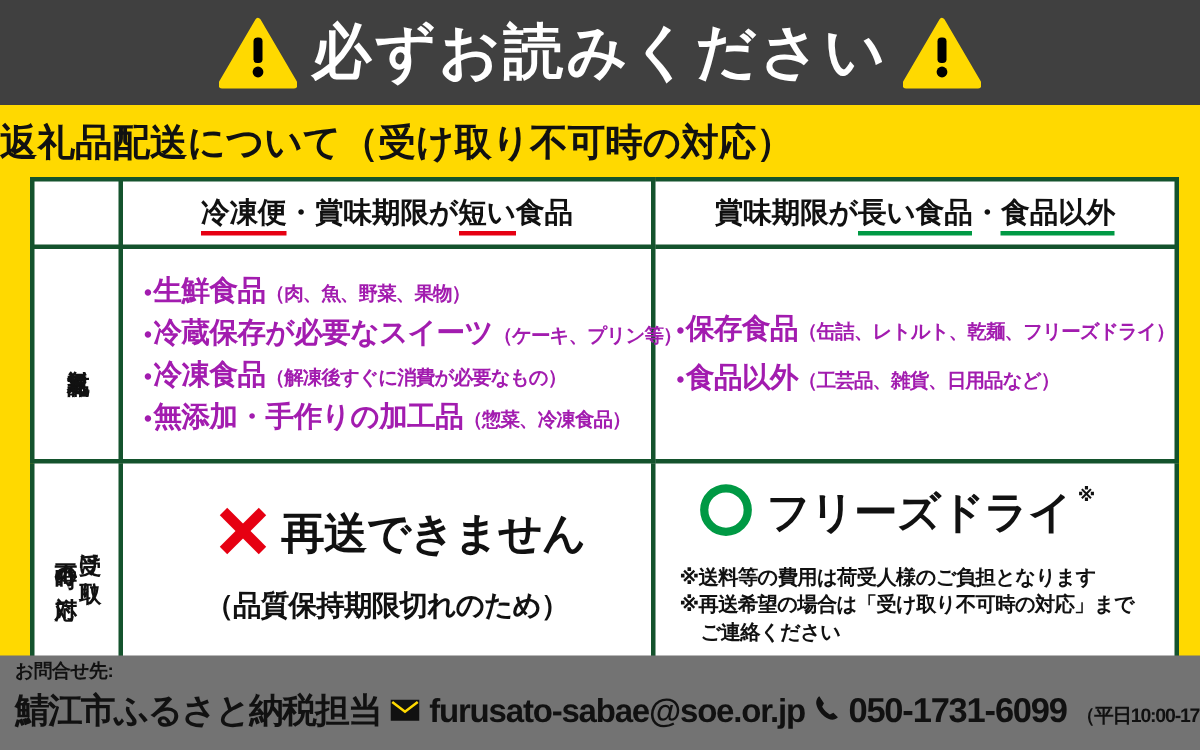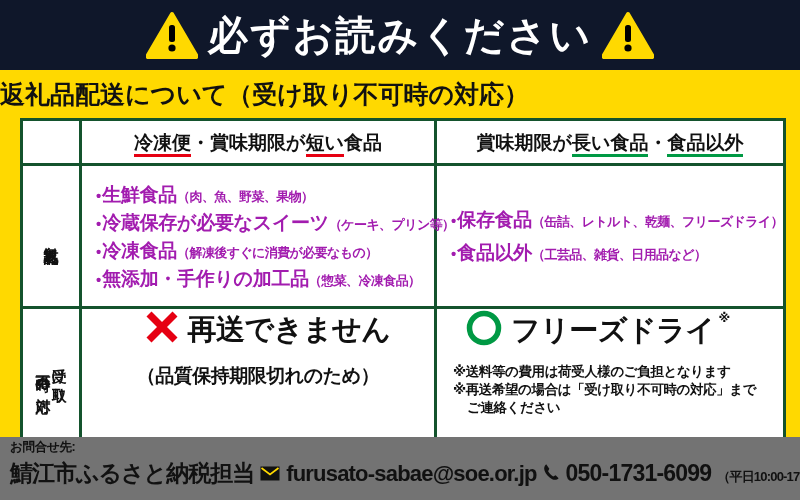--- a/index.html
+++ b/index.html
@@ -18,21 +18,21 @@
     width: 800px;
     height: 500px;
     background: #FFD900;
   }
 
   
   .header-bar {
     position: absolute;
     left: 0; top: 0;
     width: 800px; height: 70px;
-    background: #0f172a;
+    background: #404040;
     display: flex;
     align-items: center;
     justify-content: center;
     gap: 10px;
   }
   .header-title {
     color: #ffffff;
     font-size: 40px;
     font-weight: bold;
     letter-spacing: 2px;
@@ -126,20 +126,21 @@
   }
   ul.bullets li:last-child { margin-bottom: 0; }
   .b-dot { font-size: 15px; font-weight: bold; margin-right: 1px; }
   .b-main { font-size: 19px; font-weight: bold; letter-spacing: -0.3px; }
   .b-sub  { font-size: 13px; font-weight: bold; letter-spacing: -0.6px; }
 
   
   .action-cell {
     display: flex;
     flex-direction: column;
+    justify-content: center;
     height: 100%;
     padding: 0 10px;
     box-sizing: border-box;
   }
   .action-cell.left { align-items: center; }
   .action-row-line {
     display: flex;
     align-items: center;
     justify-content: center;
     gap: 8px;

